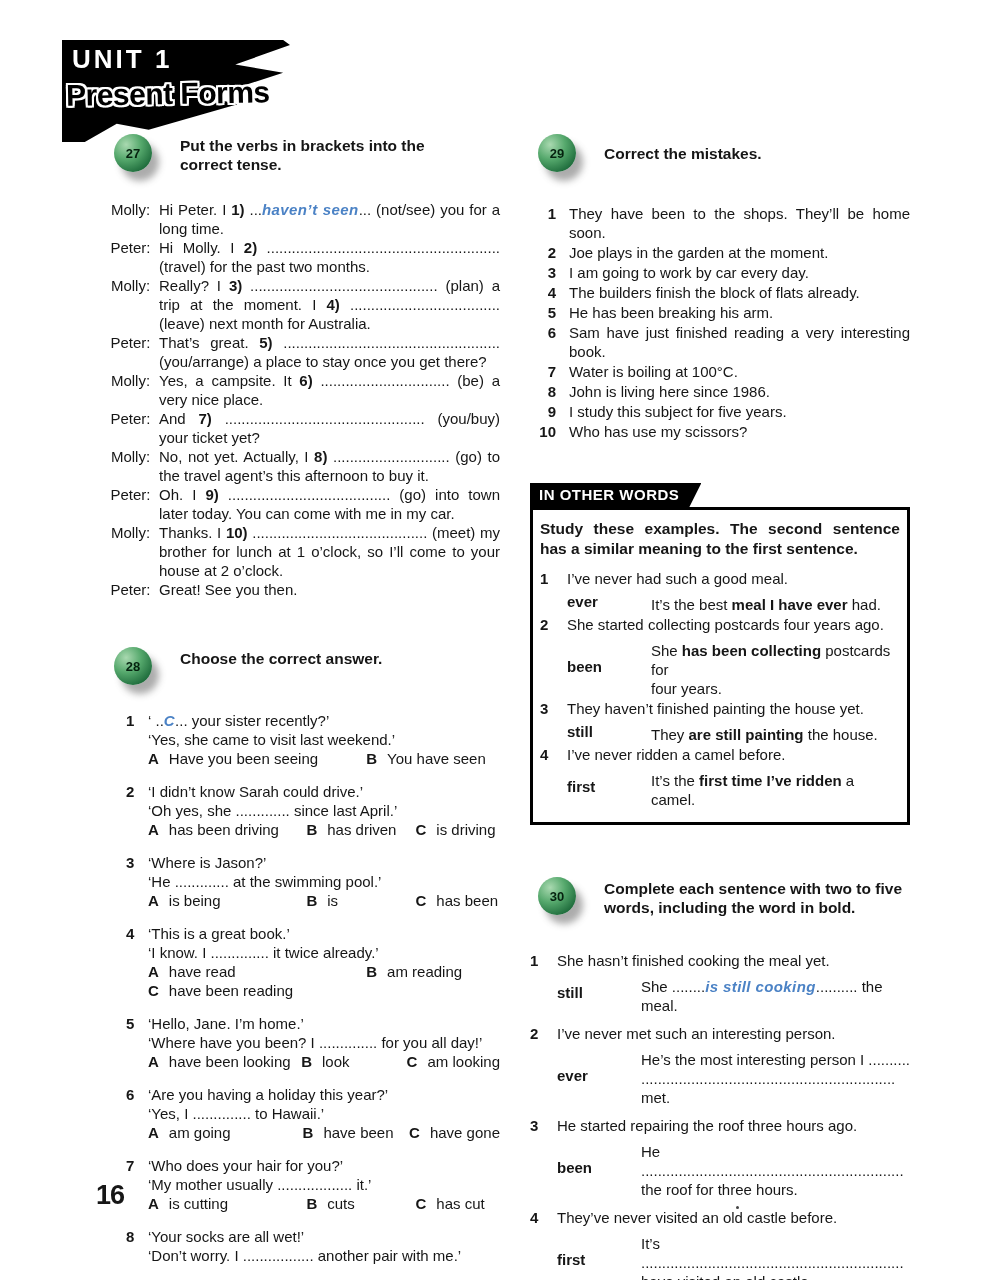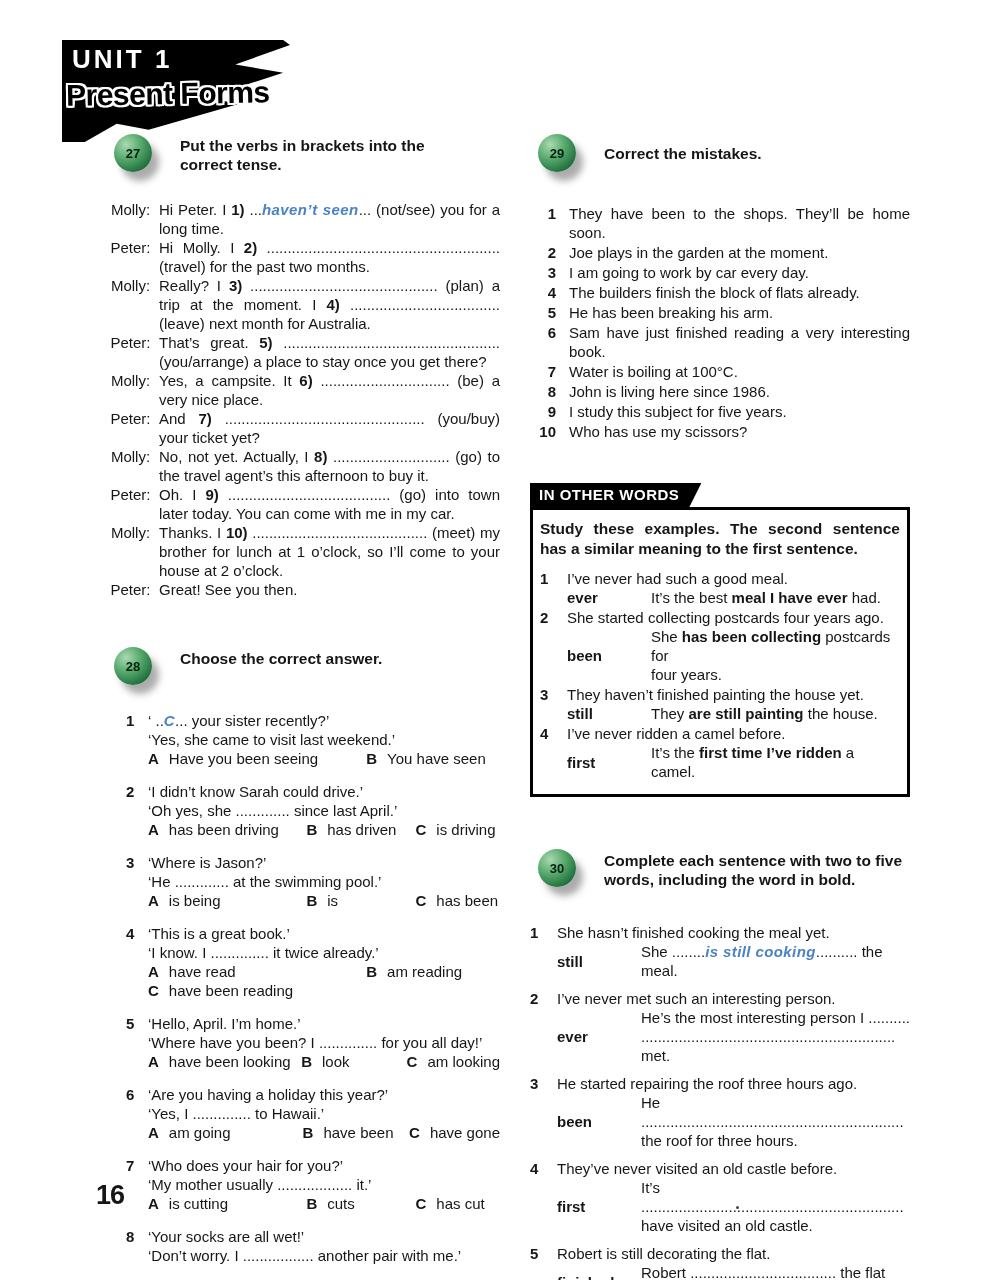--- a/index.html
+++ b/index.html
@@ -64,21 +64,21 @@
                padding:2px 22px 3px 9px; letter-spacing:.5px;
                clip-path:polygon(0 0, 100% 0, 93% 100%, 0 100%); }
   .iow-box { border:3px solid #000; padding:9px 7px 12px 7px; }
   .iow-intro { font-weight:bold; font-size:15.5px; line-height:20px; text-align:justify; }
   .iow-items { margin-top:10px; }
   .tr-row { display:flex; margin-bottom:1px; }
   .tr-row .tn { flex:0 0 18px; font-weight:bold; margin-right:9px; }
   .tr-body { flex:1; }
   .tr-sec { display:flex;align-items:center; }
   .tr-sec .key { flex:0 0 84px; font-weight:bold; }
-  .tr-sec .lines { flex:1; }
+  .tr-sec .lines { flex:1;margin-top:7px; }
   .b { font-weight:bold; }
   .hand { color:#4b82c5; font-style:italic; font-weight:600; letter-spacing:.4px; }
 
   
   .ex30-items { margin-top:34px; }
   .ex30-items .tr-row { margin-bottom:9px; }
 
   
   .page-num { position:absolute; left:96px; top:1186px; font-size:27px; font-weight:bold;
               letter-spacing:-1px; }
@@ -192,21 +192,21 @@
               <span class="opt"><span class="l">B</span><span>am reading</span></span>
             </div>
             <div class="opt-row cols-1">
               <span class="opt"><span class="l">C</span><span>have been reading</span></span>
             </div>
           </div>
         </div>
         <div class="mcq">
           <span class="num">5</span>
           <div class="mcq-body">
-            <div class="mcq-line"><span>‘Hello, April. I’m home.’</span></div>
+            <div class="mcq-line"><span>‘Hello, Jane. I’m home.’</span></div>
             <div class="mcq-line"><span>‘Where have you been? I .............. for you all day!’</span></div>
             <div class="opt-row cols-3">
               <span class="opt"><span class="l">A</span><span>have been looking</span></span>
               <span class="opt"><span class="l">B</span><span>look</span></span>
               <span class="opt"><span class="l">C</span><span>am looking</span></span>
             </div>
           </div>
         </div>
         <div class="mcq">
           <span class="num">6</span>

